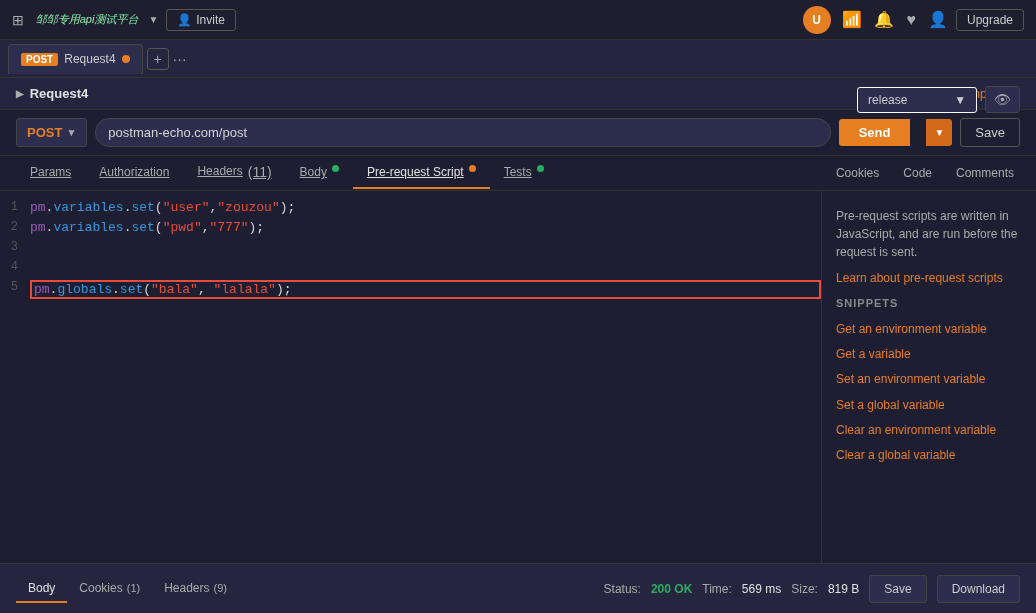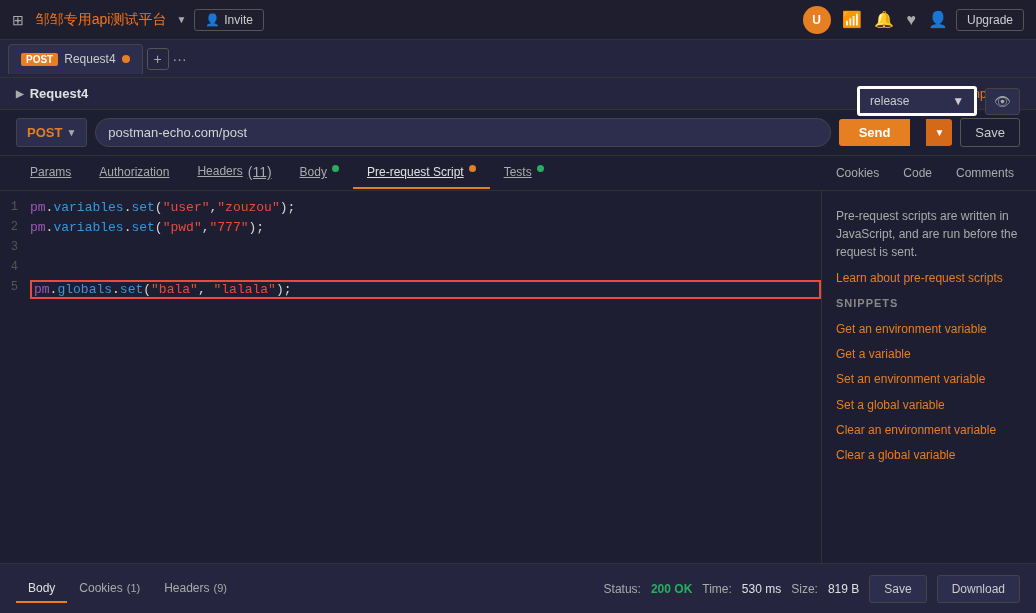--- a/index.html
+++ b/index.html
@@ -9,21 +9,21 @@
     .top-nav {
       background: #1e1e2e;
       height: 40px;
       display: flex;
       align-items: center;
       padding: 0 12px;
       border-bottom: 1px solid #333;
       gap: 8px;
     }
     .nav-grid-icon { color: #aaa; font-size: 14px; margin-right: 4px; }
-    .nav-title { color: #f97316; font-size: 14px; }
+    .nav-title { color: #86efac; font-size: 11px; font-style: italic; }
     .nav-dropdown-arrow { color: #aaa; font-size: 10px; margin-left: 2px; }
     .nav-invite-btn {
       background: transparent;
       border: 1px solid #555;
       color: #ccc;
       padding: 3px 10px;
       border-radius: 3px;
       cursor: pointer;
       font-size: 12px;
       display: flex;
@@ -343,21 +343,21 @@
       background: #2d2d4e;
       border: 1px solid #444;
       color: #ccc;
       padding: 6px 14px;
       border-radius: 3px;
       cursor: pointer;
       font-size: 12px;
     }
     .env-select {
       background: #2d2d4e;
-      border: 3px solid #ffffff;
+      border: 1px solid #ffffff;
       color: #ccc;
       padding: 5px 10px;
       border-radius: 3px;
       font-size: 12px;
       display: flex;
       align-items: center;
       gap: 4px;
       cursor: pointer;
       min-width: 120px;
     }
@@ -517,21 +517,21 @@
       <span class="bottom-tab-badge">(1)</span>
     </div>
     <div class="bottom-tab">
       <span>Headers</span>
       <span class="bottom-tab-badge">(9)</span>
     </div>
     <div class="bottom-status">
       <span>Status:</span>
       <span class="status-ok">200 OK</span>
       <span>Time:</span>
-      <span class="status-time">530 ms</span>
+      <span class="status-time">569 ms</span>
       <span>Size:</span>
       <span class="status-size">819 B</span>
       <button class="bottom-save-btn">Save</button>
       <button class="bottom-download-btn">Download</button>
     </div>
   </div>
 
 </div>
 
 </body></html>

